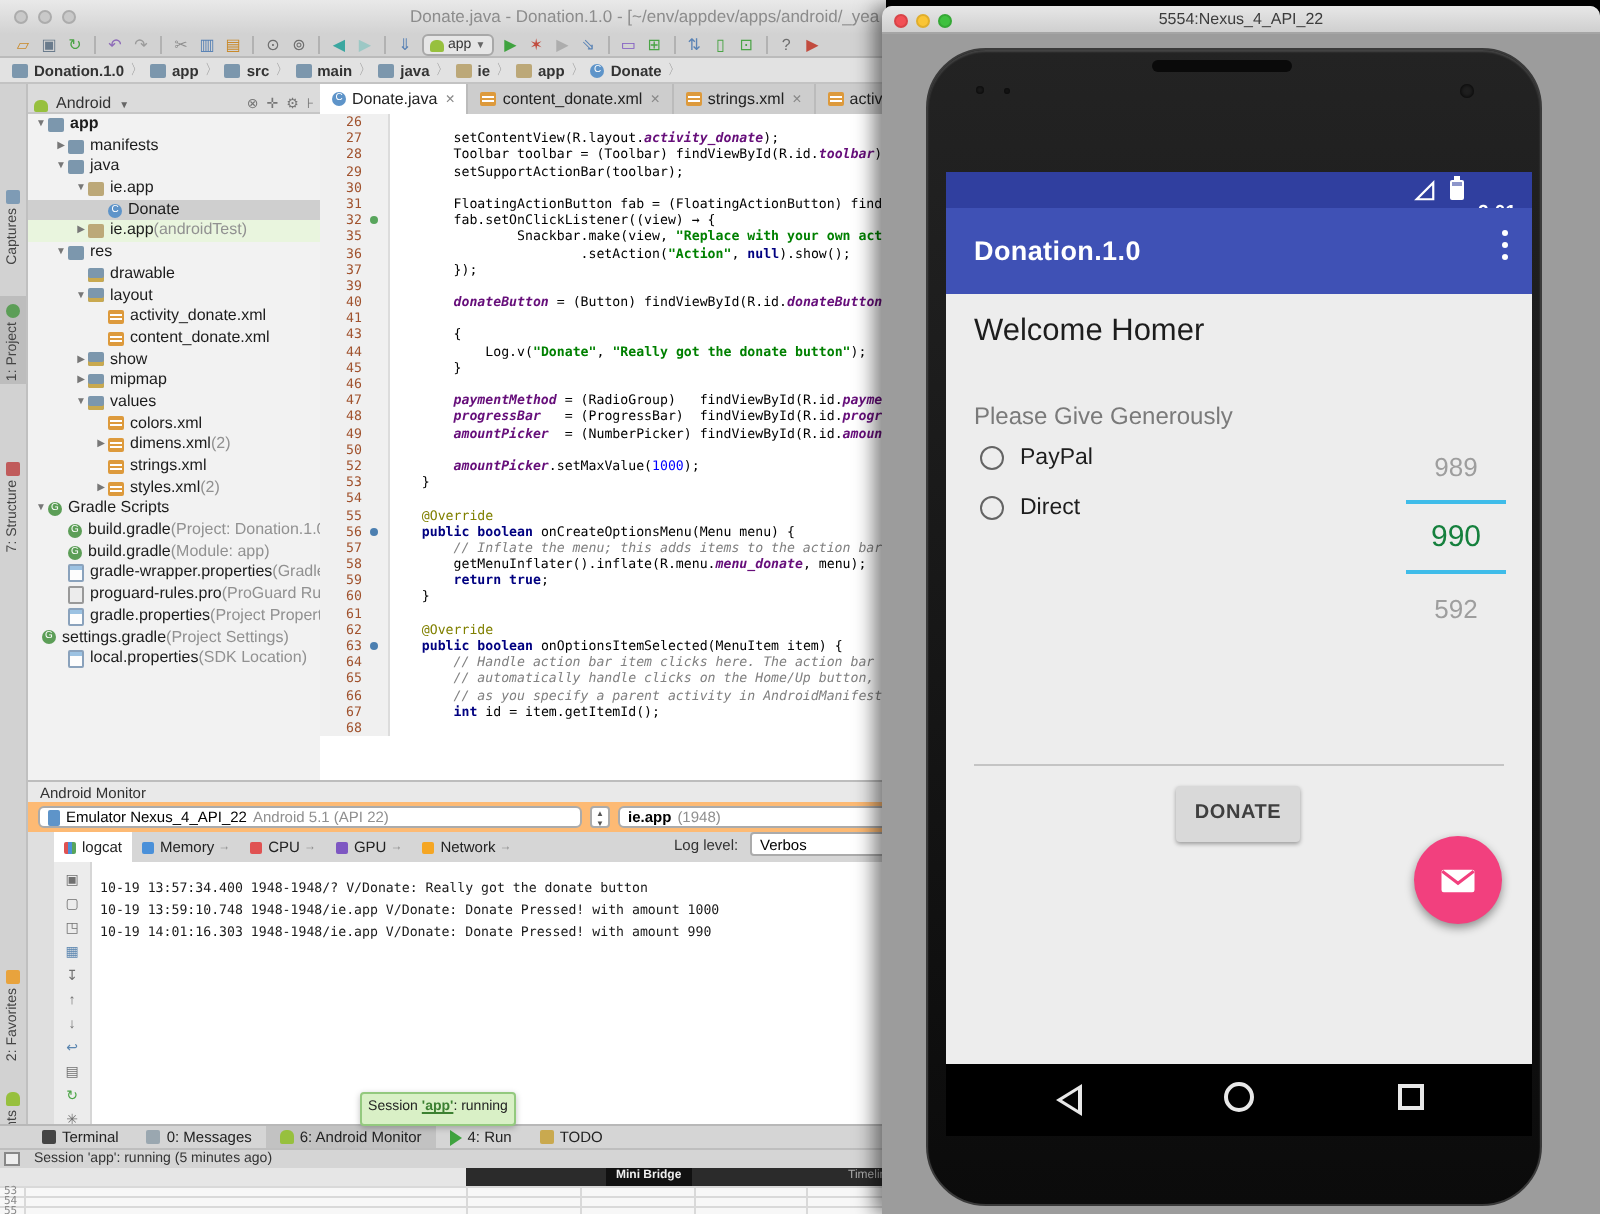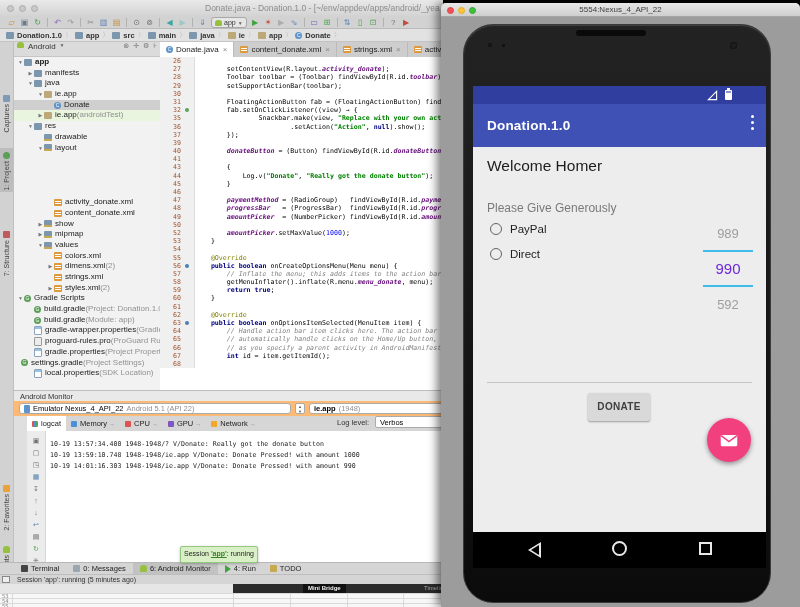--- a/index.html
+++ b/index.html
@@ -36,21 +36,21 @@
   .crumb b{font-weight:bold;}
   .chev{color:#9a9a9a;font-size:7px;margin:0 3px;}
   
   #as-left{left:0;top:42px;width:13px;height:542px;background:#D2D2D2;border-right:1px solid #C0C0C0;}
   .sidetab{position:absolute;left:0;width:13px;display:flex;flex-direction:column;align-items:center;justify-content:center;}
   .sidetab span.lbl{writing-mode:vertical-rl;transform:rotate(180deg);font-size:7px;color:#444;white-space:nowrap;}
   .sidetab.on{background:#BDBDBD;}
   .st-ico{width:7px;height:7px;border-radius:1px;margin:2px 0;}
   
   #proj-head{left:14px;top:42px;width:146px;height:15px;background:#DBDBDB;border-bottom:1px solid #C6C6C6;
-    display:flex;align-items:flex-start;padding:0 3px;box-sizing:border-box;}
+    display:flex;align-items:flex-end;padding:0 3px;box-sizing:border-box;}
   #proj-head .mode{font-size:8px;color:#333;margin:0 2px;}
   #proj-head .hico{font-size:7px;color:#777;margin-left:4px;}
   #proj-tree{left:14px;top:57px;width:146px;height:333px;background:#F2F2F2;overflow:hidden;}
   .trow{position:relative;height:10.7px;line-height:10.7px;white-space:nowrap;font-size:8px;color:#1c1c1c;display:flex;align-items:center;}
   .trow.sel{background:#CFCFCF;}
   .trow.hl{background:#E9F5DE;}
   .trow .arr{width:7px;display:inline-block;font-size:5px;color:#777;text-align:center;flex:none;}
   .trow .sfx{color:#919191;}
   .ti{display:inline-block;width:8px;height:7px;border-radius:1px;margin-right:3px;flex:none;position:relative;}
   .ti-folder{background:#7C97AD;}
@@ -148,21 +148,21 @@
   #abar .t{position:absolute;left:14px;top:14px;font-size:13.5px;font-weight:bold;letter-spacing:.2px;}
   #abar .dots{position:absolute;right:12px;top:11px;width:3px;height:20px;}
   #abar .dots i{position:absolute;left:0;width:3px;height:3px;border-radius:50%;background:#FFF;}
   #welcome{position:absolute;left:14px;top:71px;font-size:15.5px;color:#1d1d1d;}
   #prompt{position:absolute;left:14px;top:115px;font-size:12px;color:#7A7A7A;}
   .radio-row{position:absolute;left:17px;display:flex;align-items:center;}
   .radio{width:12px;height:12px;border:1.5px solid #646464;border-radius:50%;box-sizing:border-box;background:transparent;flex:none;}
   .radio-lbl{margin-left:8px;font-size:11.5px;color:#1d1d1d;}
   #picker{position:absolute;left:230px;top:140px;width:50px;text-align:center;}
   .pick-dim{font-size:13px;color:#9E9E9E;}
-  .pick-sel{font-size:15px;color:#6d28d9;}
+  .pick-sel{font-size:15px;color:#15803d;}
   .pick-line{height:0;border-top:2px solid #3FBCE9;margin:0;}
   #progress-line{position:absolute;left:14px;top:296px;width:265px;height:1px;background:#C4C4C4;}
   #donate-btn{position:absolute;left:115px;top:307px;width:62px;height:28px;background:#D9D9D9;border-radius:2px;
     box-shadow:0 1px 2px rgba(0,0,0,.35);font-size:10px;font-weight:bold;color:#3f3f3f;text-align:center;line-height:28px;letter-spacing:.3px;}
   #fab{position:absolute;left:234px;top:332px;width:44px;height:44px;border-radius:50%;background:#F2407E;
     box-shadow:0 2px 5px rgba(0,0,0,.4);display:flex;align-items:center;justify-content:center;}
   #navbar{position:absolute;left:0;top:446px;width:100%;height:36px;background:#000;}
   #nav-back{position:absolute;left:55px;top:10px;width:0;height:0;border-right:13px solid #E8E8E8;border-top:8px solid transparent;border-bottom:8px solid transparent;}
   #nav-back:after{content:"";position:absolute;left:3px;top:-5px;border-right:8px solid #000;border-top:5px solid transparent;border-bottom:5px solid transparent;}
   #nav-home{position:absolute;left:139px;top:9px;width:15px;height:15px;border:2px solid #E8E8E8;border-radius:50%;box-sizing:border-box;}
@@ -356,21 +356,21 @@
         <div class="trow" style="padding-left: 23px;">
           <span class="arr"></span>
           <span class="ti ti-resfolder"></span>
           <span>drawable</span>
         </div>
         <div class="trow" style="padding-left: 23px;">
           <span class="arr">▼</span>
           <span class="ti ti-resfolder"></span>
           <span>layout</span>
         </div>
-        <div class="trow" style="padding-left: 33px; margin-top: 44px;">
+        <div class="trow" style="padding-left: 33px;">
           <span class="arr"></span>
           <span class="ti ti-xml"></span>
           <span>activity_donate.xml</span>
         </div>
         <div class="trow" style="padding-left: 33px;">
           <span class="arr"></span>
           <span class="ti ti-xml"></span>
           <span>content_donate.xml</span>
         </div>
         <div class="trow" style="padding-left: 23px;">

